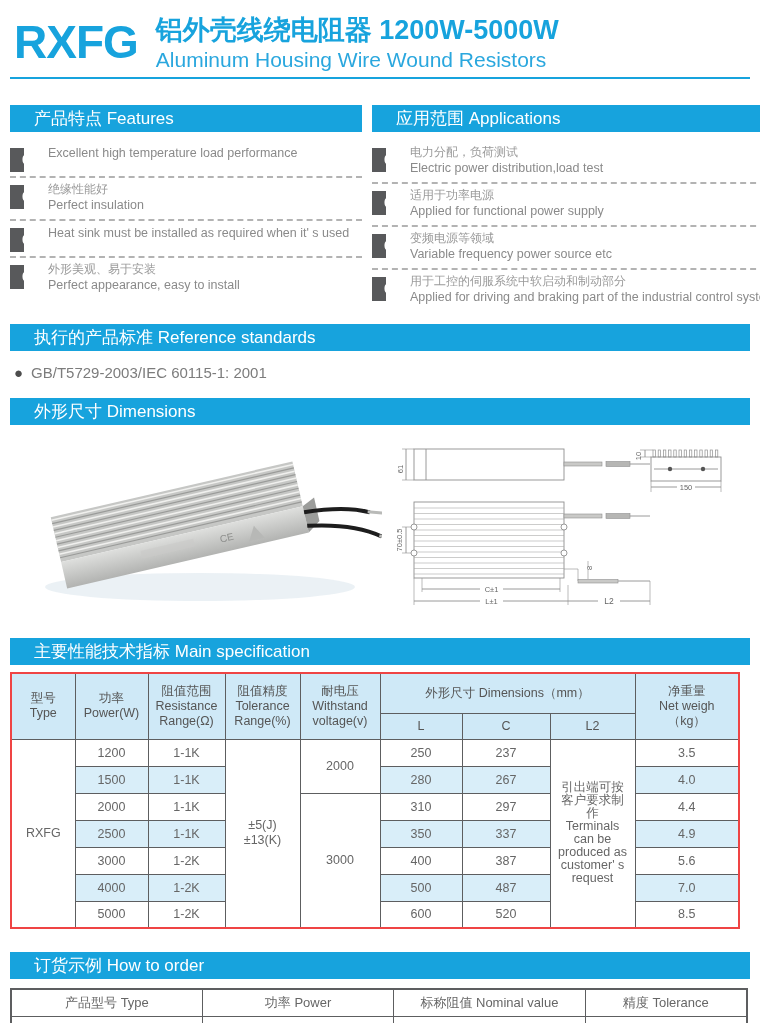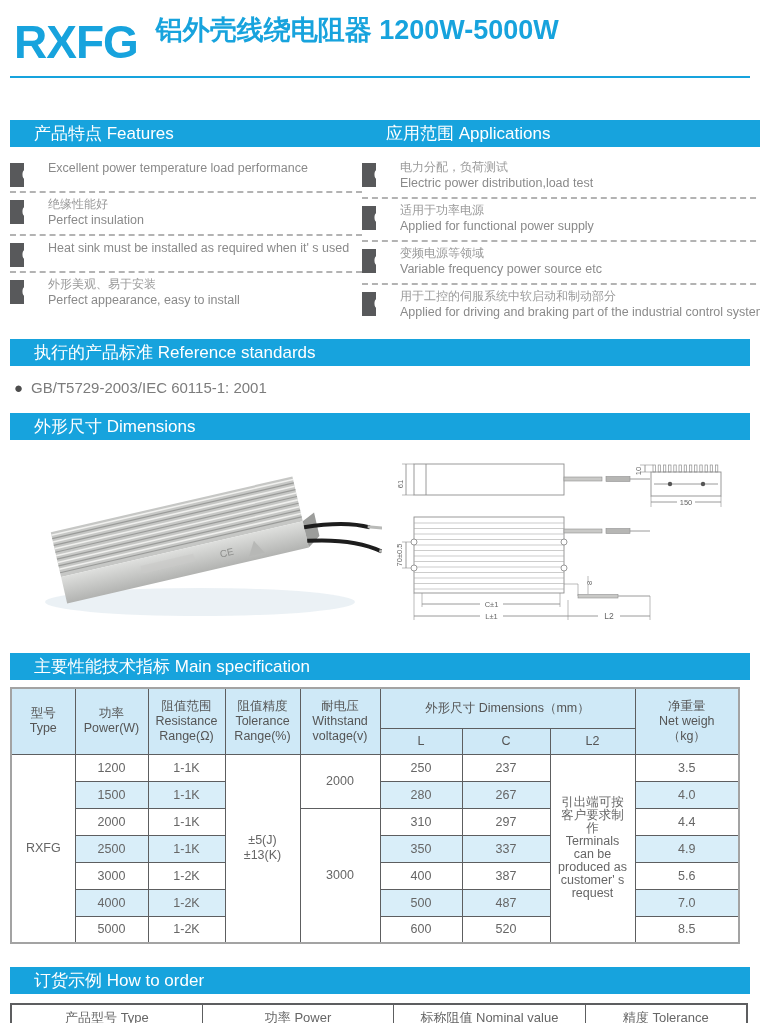--- a/index.html
+++ b/index.html
@@ -12,21 +12,21 @@
   .logo { color:#17a3dd; font-size:46px; font-weight:bold; letter-spacing:-1px; line-height:60px; margin-right:18px; }
   .titles { padding-top:2px; }
   .title-cn { color:#17a3dd; font-size:27px; font-weight:bold; line-height:32px; }
   .title-en { color:#2aa7de; font-size:21px; line-height:27px; }
   .hdr-rule { border-bottom:2px solid #17a3dd; margin-top:4px; }
 
   
   .banner { background:#17a3dd; color:#fff; font-size:17px; height:27px; line-height:27px; padding-left:24px; }
 
   
-  .two-col { display:flex; gap:0; margin-top:42px; }
+  .two-col { display:flex; gap:10px; margin-top:26px; }
   .col-feat { width:352px; flex:none; }
   .col-app  { flex:1; }
   .items { margin-top:11px; }
   .item { position:relative; padding:2px 0 5px 38px; min-height:35px; }
   .item.dash { border-bottom:2px dashed #b3b3b3; margin-bottom:2px; }
   .badge { position:absolute; left:0; top:5px; width:14px; height:24px; background:#58595b; color:#fff;
     font-size:13px; font-weight:bold; text-align:center; line-height:24px;padding-left:12px; }
   .cn { color:#9a9a9a; font-size:12px; line-height:15px; white-space:nowrap; }
   .en { color:#8a8a8a; font-size:12.5px; line-height:17px; white-space:nowrap; }
 
@@ -38,21 +38,21 @@
   
   .dim-banner { margin-top:17px; }
   .dim-wrap { display:flex; margin-top:4px; height:206px; }
   .photo-box { width:372px; flex:none; }
   .draw-box { flex:1; }
   svg text { font-family:"Liberation Sans","DejaVu Sans",sans-serif; }
 
   
   .spec-banner { margin-top:3px; }
   table { border-collapse:collapse; table-layout:fixed; }
-  .spec-table { width:612px; margin-top:7px; border:2px solid #a3a3a3; }
+  .spec-table { width:612px; margin-top:7px; border:2px solid #ef4444; }
   .spec-table th, .spec-table td { border:1px solid #5d5e60; text-align:center; vertical-align:middle;
     color:#666; font-size:12.5px; font-weight:normal; }
   .spec-table thead th { background:#cfe9f7; color:#555; }
   .spec-table thead tr:first-child th { height:40px; }
   .spec-table thead tr:last-child th { height:26px; }
   .spec-table tbody td { height:27px; background:#fff; }
   .spec-table td.alt { background:#d9eef9; }
   .pre { white-space:pre-line; line-height:15px; }
   .v-bold { font-weight:bold; color:#333; }
   .l2note { white-space:pre-line; font-size:11.5px; color:#777; line-height:13px; padding:8px 5px; }
@@ -65,31 +65,32 @@
 </style>
 </head>
 <body>
 
 <div class="page">
 
   <div class="hdr">
     <div class="logo">RXFG</div>
     <div class="titles">
       <div class="title-cn">铝外壳线绕电阻器 1200W-5000W</div>
+      <div class="title-en">Aluminum Housing Wire Wound Resistors</div>
     </div>
   </div>
   <div class="hdr-rule"></div>
 
   <div class="two-col">
     <div class="col-feat">
       <div class="banner">产品特点 Features</div>
       <div class="items">
         <div class="item dash">
           <span class="badge">01</span>
-          <div class="en">Excellent power temperature load performance</div>
+          <div class="en">Excellent high temperature load performance</div>
         </div>
         <div class="item dash">
           <span class="badge">02</span>
           <div class="cn">绝缘性能好</div>
           <div class="en">Perfect  insulation</div>
         </div>
         <div class="item dash">
           <span class="badge">03</span>
           <div class="en">Heat sink must be installed as required when it' s used</div>
         </div>

